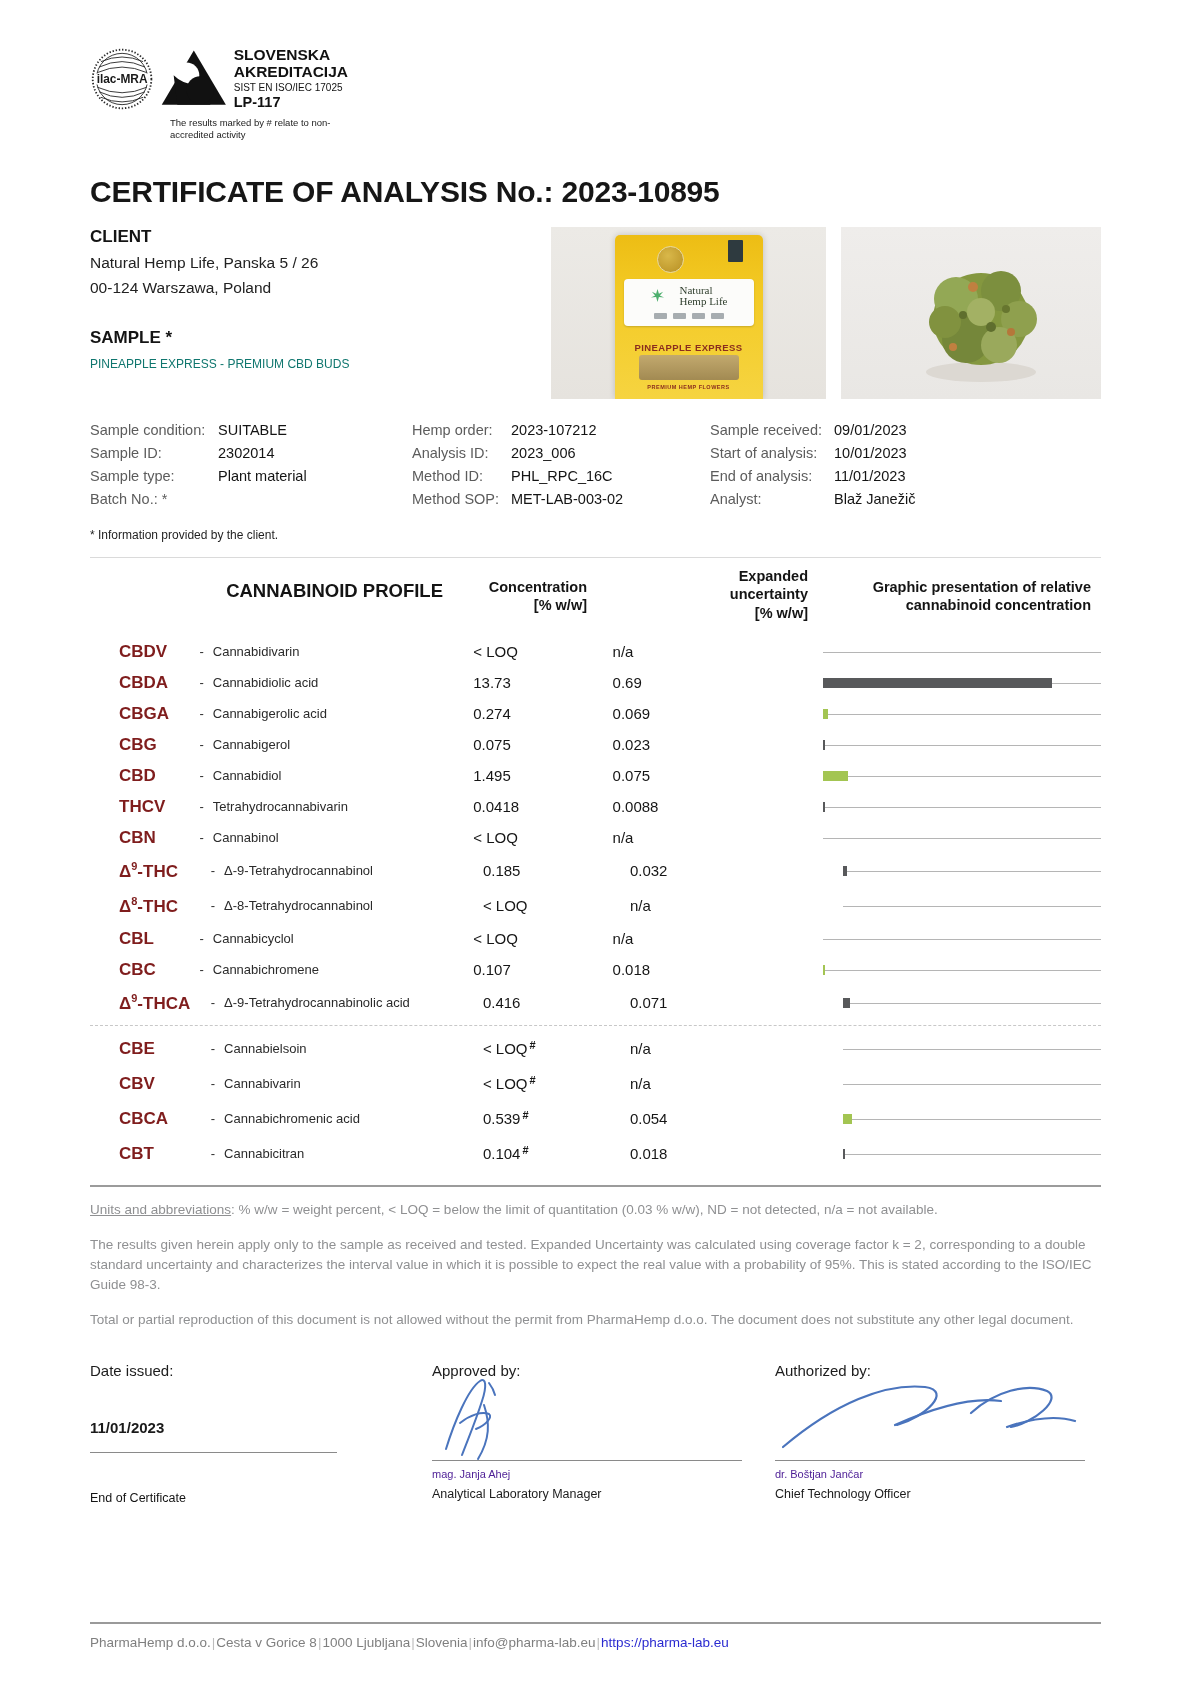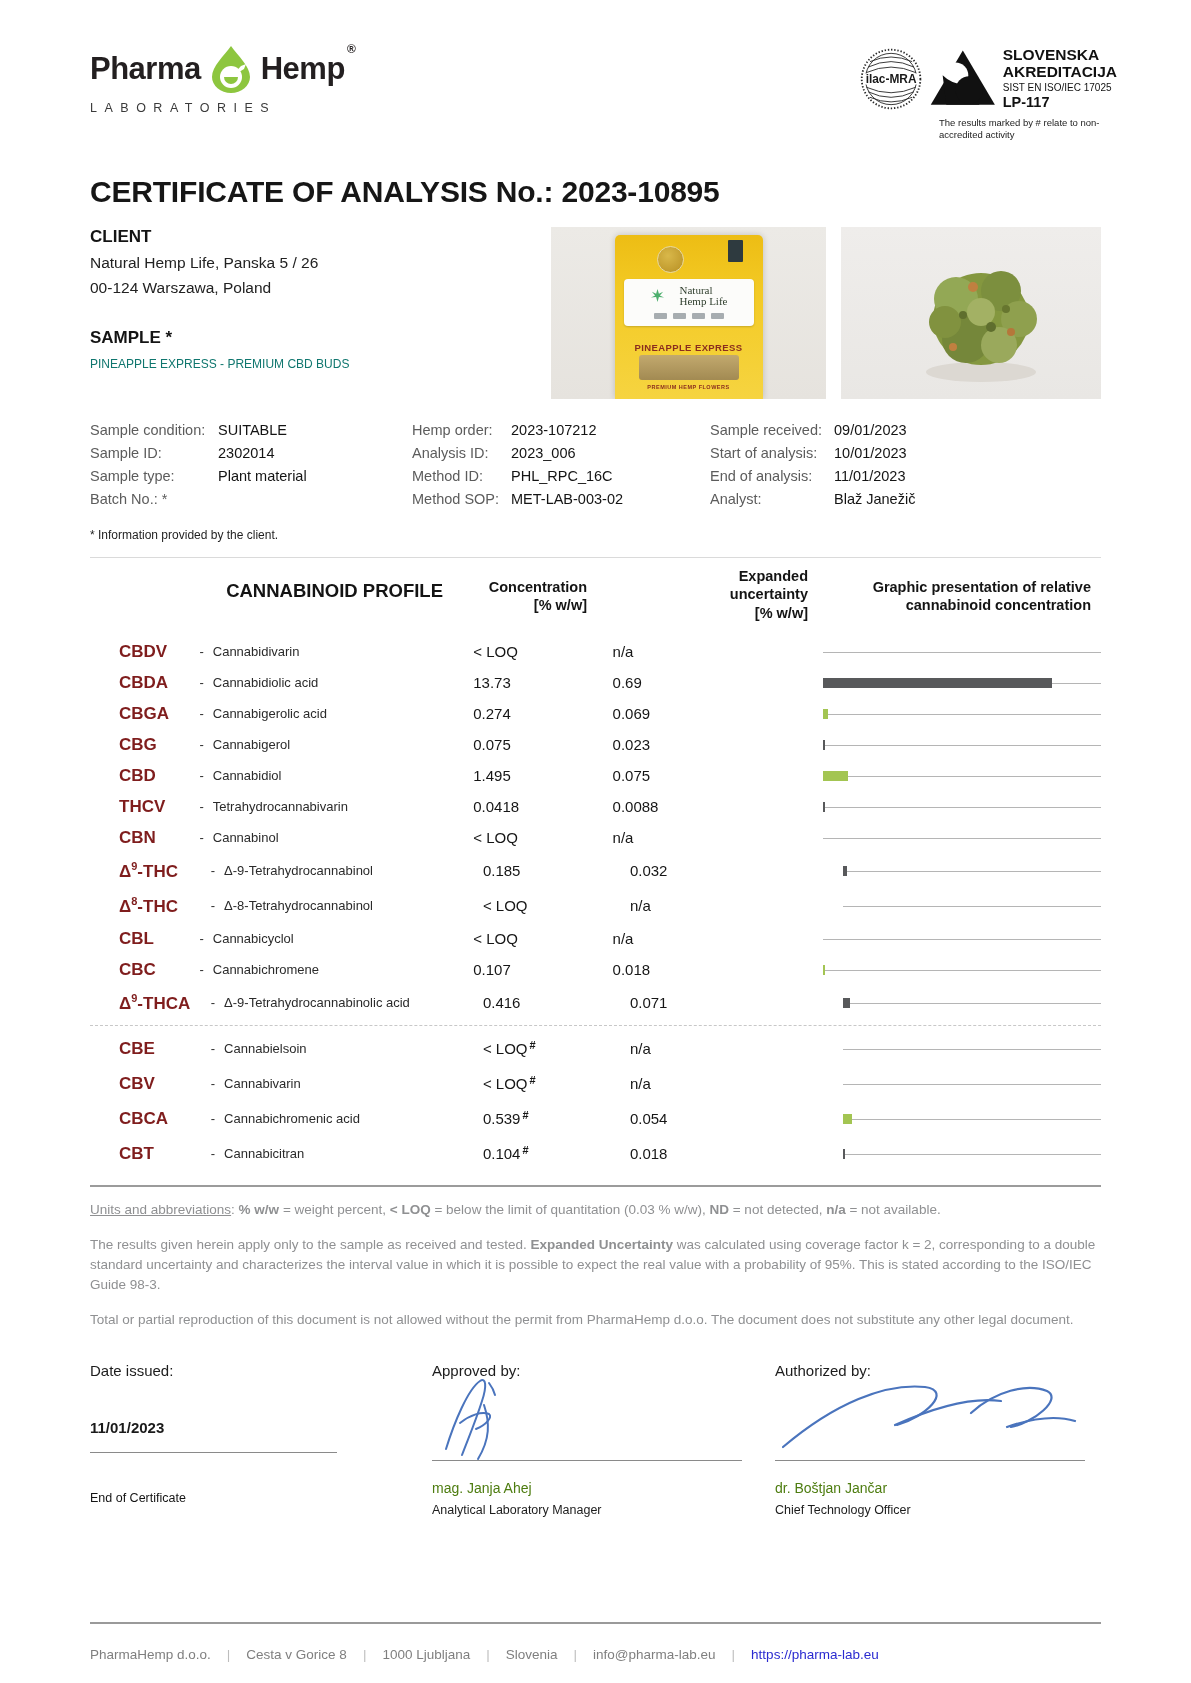--- a/index.html
+++ b/index.html
@@ -87,65 +87,52 @@
   .c-sup{font-size:11px;font-weight:bold;position:relative;top:-5px;margin-left:2px;}
   .c-bar{width:283px;position:relative;height:12px;}
   .c-track{position:absolute;left:0;right:0;top:6px;height:1px;background:#b5b5b5;}
   .c-fill{position:absolute;left:0;top:1px;height:10px;min-width:2px;}
   .dashed-sep{border-top:1px dashed #c8c8c8;margin:5px 0;}
   .sep2{border:none;border-top:2px solid #9b9b9b;margin:14px 90px 0;}
 
   
   .notes{margin:13px 90px 0;color:#8f9092;font-size:13.5px;line-height:1.48;}
   .notes p{margin:0 0 15px;}
-  .notes b{font-weight:bold;}
+  .notes b{font-weight:normal;}
   .u{text-decoration:underline;}
 
   
   .sig-row{display:flex;margin:32px 90px 0;}
   .sig-col{position:relative;}
   .sig-col.date{width:342px;}
   .sig-col.approved{width:343px;}
   .sig-col.authorized{flex:1;}
   .sig-label{font-size:15px;color:#1c1c1c;}
   .sig-date{font-size:15px;font-weight:bold;margin-top:40px;}
   .sig-line{border-top:1px solid #8a8a8a;margin-top:15px;}
   .sig-col.date .sig-line{width:247px;margin-top:16px;}
   .sig-col.approved .sig-line,.sig-col.authorized .sig-line{width:310px;}
   .sig-art{height:66px;position:relative;}
   .sig-art svg{position:absolute;left:0;top:-4px;overflow:visible;}
-  .sig-name{font-size:14px;margin-top:19px;color:#4d7c0f;}
+  .sig-name{font-size:11px;margin-top:7px;color:#4c1d95;}
   .sig-role{font-size:12.5px;margin-top:7px;color:#1c1c1c;}
   .end-cert{font-size:12.5px;margin-top:38px;color:#141414;}
 
   
   .footer{position:absolute;left:90px;right:90px;top:1622px;border-top:2px solid #9a9a9a;
           padding-top:11px;font-size:13.5px;color:#7f7f7f;display:flex;gap:13px;align-items:center;}
   .fsep{color:#bdbdbd;}
   .flink{color:#2a2ad0;}
 </style>
 </head>
 <body>
 
 <div class="page">
 
   <div class="header">
-    <div>
-      <div class="logo-row">
-        <span class="logo-word">Pharma</span>
-        <svg class="logo-drop" width="46" height="50" viewBox="0 0 46 50">
-          <path d="M23 2 C30 12 42 22 42 33 A19 16 0 1 1 4 33 C4 22 16 12 23 2 Z" fill="#8dc63f"></path>
-          <circle cx="23" cy="33" r="11" fill="#ffffff"></circle>
-          <path d="M23 33 L33 22 L38 20 L36 25 Z" fill="#ffffff"></path>
-          <path d="M16 33 a7 7 0 0 0 14 0 z" fill="#8dc63f"></path>
-        </svg>
-        <span class="logo-word"><span>Hemp</span><span class="logo-reg">®</span></span>
-      </div>
-      <div class="logo-sub">LABORATORIES</div>
-    </div>
 
     <div class="accred">
       <div class="accred-row">
         <svg width="70" height="70" viewBox="0 0 70 70">
           <g fill="none" stroke="#2a2a2a">
             <circle cx="35" cy="35" r="32" stroke-width="2" stroke-dasharray="1.5 2"></circle>
             <circle cx="35" cy="35" r="28" stroke-width="1"></circle>
             <path d="M10 22 q25 -12 50 0 M8 28 q27 -12 54 0 M8 44 q27 12 54 0 M10 49 q25 12 50 0 M12 16 q23 -10 46 0 M12 55 q23 10 46 0" stroke-width="1"></path>
           </g>
           <rect x="6" y="29" width="58" height="12" fill="#ffffff"></rect>
@@ -544,21 +531,21 @@
           </g>
         </svg>
       </div>
       <div class="sig-line"></div>
       <div class="sig-name">dr. Boštjan Jančar</div>
       <div class="sig-role">Chief Technology Officer</div>
     </div>
   </div>
 
   <div class="footer">
-      <span style="display:flex;gap:16px;align-items:flex-start;margin-top:12px;">
+      <span style="display:flex;gap:1px;align-items:flex-start;">
         <span>PharmaHemp d.o.o.</span>
         <span class="fsep">|</span>
         <span>Cesta v Gorice 8</span>
         <span class="fsep">|</span>
         <span>1000 Ljubljana</span>
         <span class="fsep">|</span>
         <span>Slovenia</span>
         <span class="fsep">|</span>
         <span>info@pharma-lab.eu</span>
         <span class="fsep">|</span>

